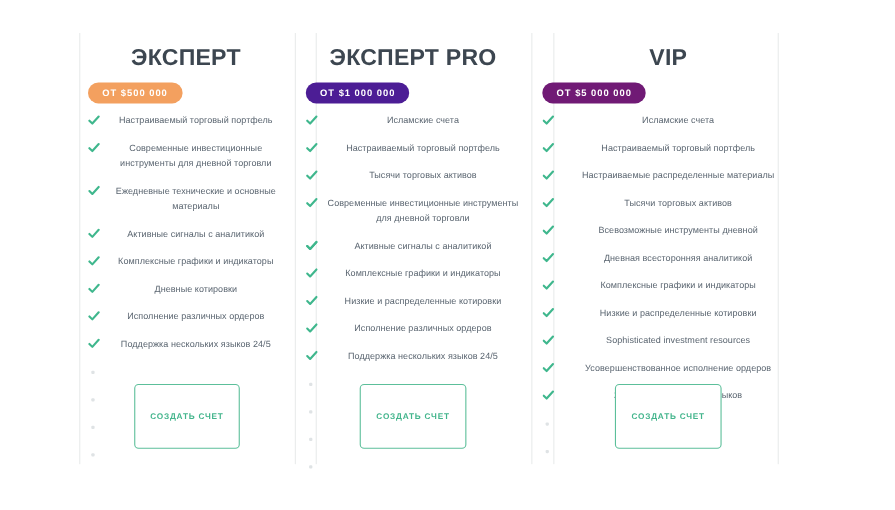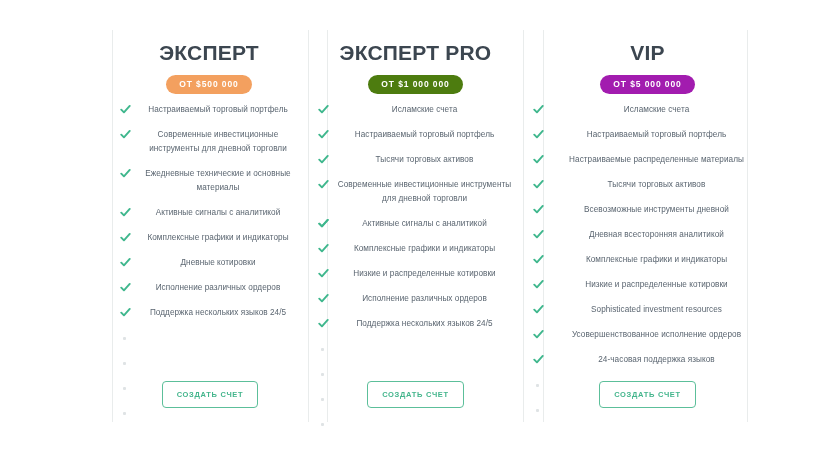--- a/index.html
+++ b/index.html
@@ -16,21 +16,20 @@
   }
 
   .pricing-wrap {
     position: absolute;
     left: 72px;
     top: 30px;
     width: 636px;
     height: 392px;
     display: flex;
     box-sizing: border-box;
-    margin-left: 40px;
   }
 
   
   .plan-col {
     position: relative;
     box-sizing: border-box;
     padding: 0 10px;
     flex: 0 0 auto;
   }
   .plan-col.c1 { width: 196px; padding-left: 8px; }
@@ -57,21 +56,21 @@
     font-weight: bold;
     color: #3c4650;
     letter-spacing: 0.2px;
     margin: 10px 0 0 0;
     line-height: 26px;
     white-space: nowrap;
   }
 
   .badge-row {
     display: flex;
-    justify-content: center;
+    justify-content: flex-start;
     margin-top: 9px;
     margin-bottom: 9px;
   }
   .price-badge {
     display: inline-block;
     border-radius: 12px;
     padding: 4px 13px 4px 13px;
     font-size: 8.5px;
     font-weight: bold;
     color: #ffffff;
@@ -131,21 +130,21 @@
     justify-content: center;
   }
   .cta-button {
     border: 1px solid #5cbf9a;
     border-radius: 4px;
     background: #ffffff;
     color: #43b58c;
     font-size: 7.5px;
     font-weight: bold;
     letter-spacing: 0.7px;
-    padding: 8px 14px;
+    padding: 24px 14px;
     line-height: 9px;
     cursor: pointer;
     font-family: "Liberation Sans", sans-serif;
     white-space: nowrap;
   }
 </style>
 </head>
 <body>
 
 <div class="pricing-wrap">
@@ -217,21 +216,21 @@
         </li>
       </ul>
     <div class="cta-row">
       <button class="cta-button">СОЗДАТЬ СЧЕТ</button>
     </div>
   </div>
 
   <div class="plan-col c2">
     <div class="plan-title">ЭКСПЕРТ PRO</div>
     <div class="badge-row">
-      <span class="price-badge" style="background: #4d7c0f;">ОТ $1 000 000</span>
+      <span class="price-badge" style="background: #4c1d95;">ОТ $1 000 000</span>
     </div>
     <ul class="feature-list">
         <li class="feature-item"><span class="check-icon">
             <svg width="11" height="11" viewBox="0 0 12 12">
               <path d="M1.4 6.2 L4.3 9.1 L10.6 2.1" fill="none" stroke="#3fb78d" stroke-width="2.1" stroke-linecap="round" stroke-linejoin="round"></path>
             </svg>
           </span><span>Исламские счета</span></li>
         <li class="feature-item"><span class="check-icon">
             <svg width="11" height="11" viewBox="0 0 12 12">
               <path d="M1.4 6.2 L4.3 9.1 L10.6 2.1" fill="none" stroke="#3fb78d" stroke-width="2.1" stroke-linecap="round" stroke-linejoin="round"></path>
@@ -291,21 +290,21 @@
         </li>
       </ul>
     <div class="cta-row">
       <button class="cta-button">СОЗДАТЬ СЧЕТ</button>
     </div>
   </div>
 
   <div class="plan-col c3">
     <div class="plan-title">VIP</div>
     <div class="badge-row">
-      <span class="price-badge" style="background: #a21caf;">ОТ $5 000 000</span>
+      <span class="price-badge" style="background: #701a75;">ОТ $5 000 000</span>
     </div>
     <ul class="feature-list">
         <li class="feature-item"><span class="check-icon">
             <svg width="11" height="11" viewBox="0 0 12 12">
               <path d="M1.4 6.2 L4.3 9.1 L10.6 2.1" fill="none" stroke="#3fb78d" stroke-width="2.1" stroke-linecap="round" stroke-linejoin="round"></path>
             </svg>
           </span><span>Исламские счета</span></li>
         <li class="feature-item"><span class="check-icon">
             <svg width="11" height="11" viewBox="0 0 12 12">
               <path d="M1.4 6.2 L4.3 9.1 L10.6 2.1" fill="none" stroke="#3fb78d" stroke-width="2.1" stroke-linecap="round" stroke-linejoin="round"></path>

